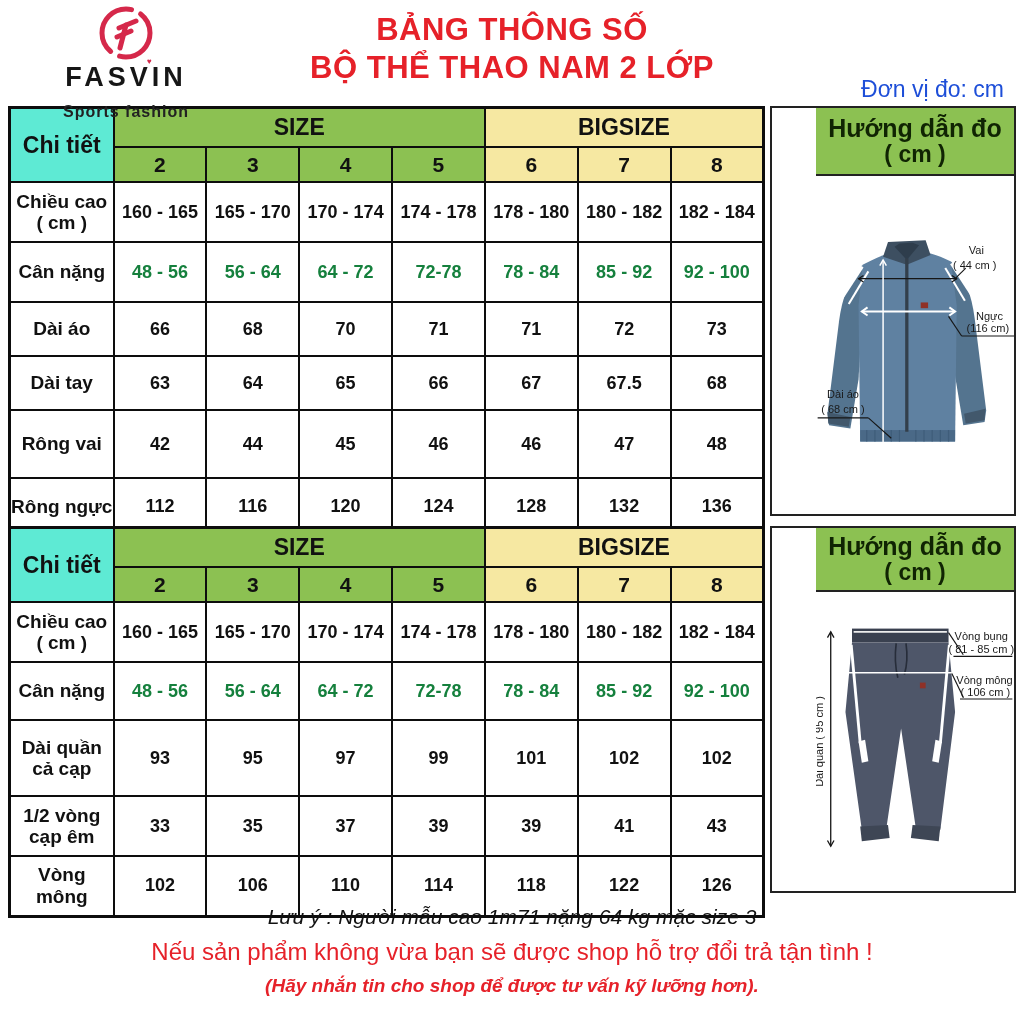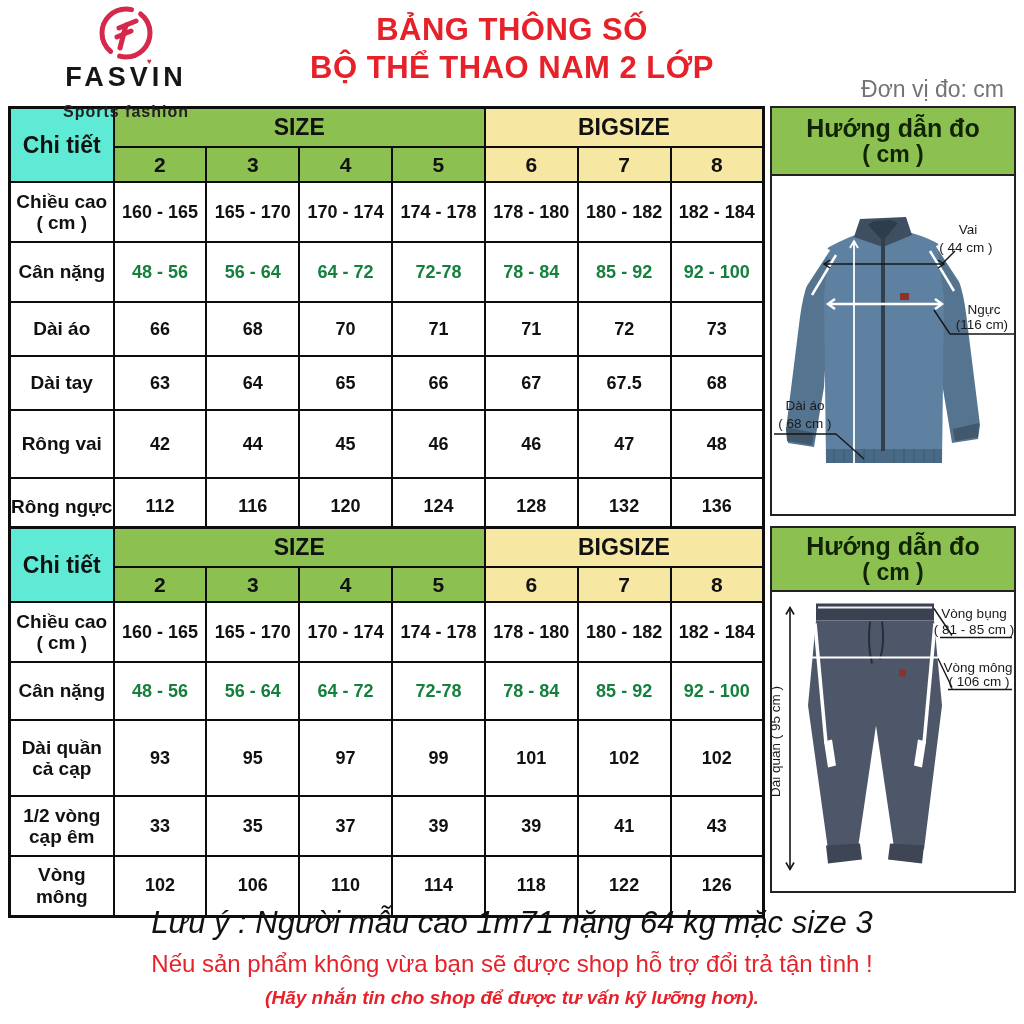--- a/index.html
+++ b/index.html
@@ -9,51 +9,51 @@
   
   .header{position:relative;height:106px;}
   .logo{position:absolute;left:48px;top:4px;width:156px;text-align:center;}
   .logo-mark{display:block;margin:0 auto;}
   .brand-name{font-size:27px;font-weight:700;color:#161616;letter-spacing:4px;line-height:1.0;position:relative;}
   .brand-dot{position:absolute;font-size:8px;color:#d5284a;top:-6px;left:99px;}
   .brand-tagline{font-size:16px;font-weight:700;color:#222;letter-spacing:1px;margin-top:12px;}
   .titles{position:absolute;left:0;right:0;top:12px;text-align:center;color:#e62129;font-weight:700;}
   .title-l1{font-size:31px;line-height:36px;letter-spacing:.5px;}
   .title-l2{font-size:31px;line-height:40px;letter-spacing:.5px;}
-  .unit-note{position:absolute;right:20px;top:76px;font-size:23px;color:#737373;}
+  .unit-note{position:absolute;right:20px;top:76px;font-size:23px;color:#1d4ed8;}
 
   
   .section{display:flex;margin:0 8px;align-items:stretch;}
   .section-gap{height:10px;}
   table{border-collapse:collapse;table-layout:fixed;width:757px;border:3px solid #0d0d0d;background:#fff;}
   th,td{border:2px solid #0d0d0d;text-align:center;vertical-align:middle;padding:0;color:#111;}
   col.c-label{width:104px;}
   .corner{background:#5eead4;font-size:23px;font-weight:700;}
   .grp{font-size:23px;font-weight:700;height:37px;}
   .bg-green{background:#8cc152;}
   .bg-yellow{background:#f6e8a2;}
   .colh{font-size:21px;font-weight:700;height:33px;}
   .rlabel{font-weight:700;font-size:19px;white-space:pre-line;line-height:1.12;}
   .val{font-weight:700;font-size:18px;}
   .red{color:#15803d;}
 
   
-  .panel{width:246px;margin-left:5px;display:flex;flex-direction:column;border:2px solid #222;background:#fff;box-sizing:border-box;}
+  .panel{width:246px;margin-left:5px;display:flex;flex-direction:column;border:2px solid #222;background:#fff;box-sizing:border-box;padding-left:44px;}
   .panel-head{background:#8cc152;border-bottom:2px solid #222;display:flex;flex-direction:column;justify-content:center;align-items:center;font-weight:700;color:#102403;}
   .panel-head .l1{font-size:25px;line-height:1.1;}
   .panel-head .l2{font-size:23px;line-height:1.1;}
   .ph1{height:66px;}
   .ph2{height:62px;}
   .panel-body{flex:1;position:relative;overflow:hidden;}
   .panel-body svg{display:block;width:100%;height:100%;}
   .ann{font-size:13.5px;font-weight:500;fill:#1a1a1a;}
 
   
   .footer{text-align:center;margin-top:12px;}
-  .note1{font-size:31px;font-style:italic;color:#111;}
+  .note1{font-size:21px;font-style:italic;color:#111;}
   .note2{font-size:24px;color:#e62129;margin-top:9px;}
   .note3{font-size:19px;font-style:italic;font-weight:600;color:#e62129;margin-top:9px;}
 </style>
 </head>
 <body>
 
 <div class="page">
 
   <div class="header">
     <div class="logo">

